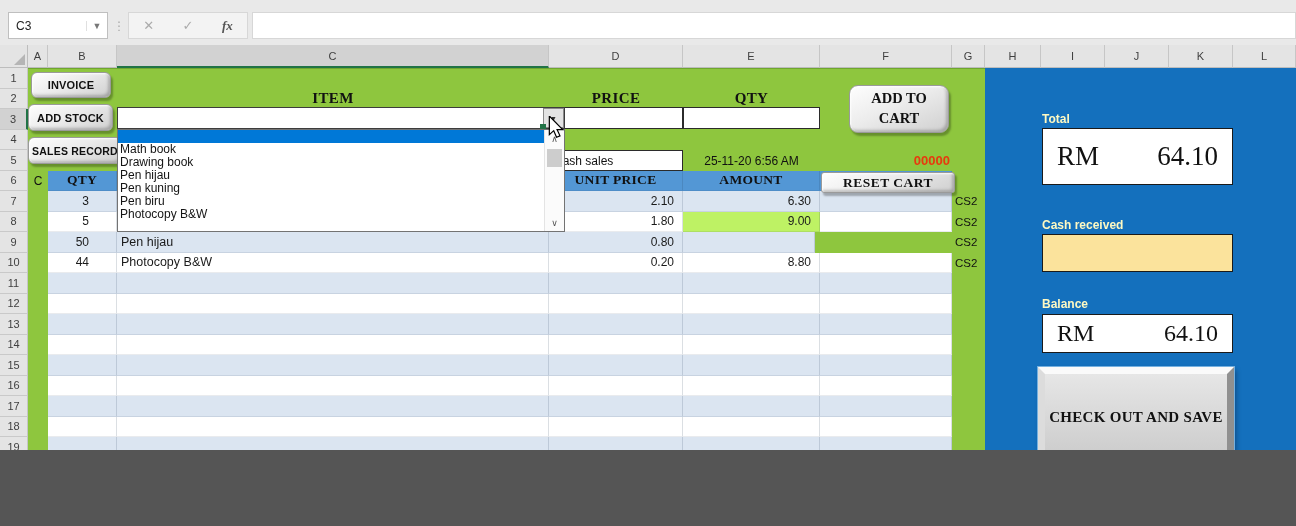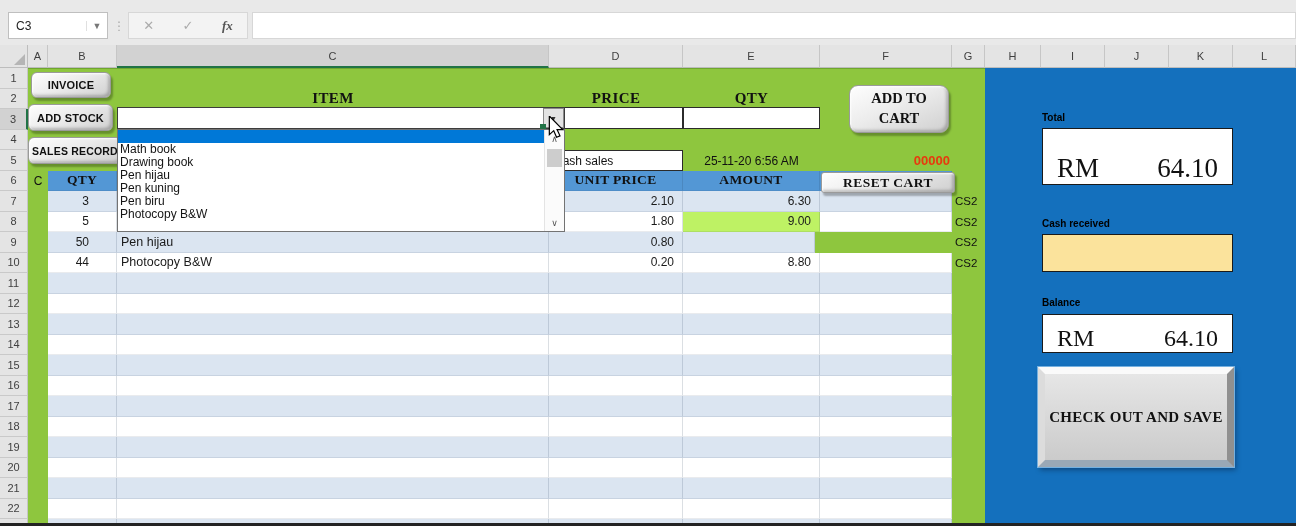--- a/index.html
+++ b/index.html
@@ -1,16 +1,16 @@
 <!DOCTYPE html>
 <html style="--green: #8ec63e; --panel_blue: #1470bd; --header_blue: #5397d5; --band_blue: #dbe5f1; --highlight_blue: #0078d7; --cash_yellow: #fbe39c; --alert_red: #e8390e;"><head>
 <meta charset="utf-8">
 <style>
   html,body{margin:0;padding:0;background:#555;}
-  .app{position:relative;width:1296px;height:526px;overflow:hidden;background:#e9e9e9;
+  .app{position:relative;width:1296px;height:450px;overflow:hidden;background:#e9e9e9;
        font-family:"Liberation Sans",sans-serif;-webkit-font-smoothing:antialiased;}
   .abs{position:absolute;box-sizing:border-box;}
 
   
   .topbar{position:absolute;left:0;top:0;width:1296px;height:45px;background:#e9e9e9;}
   .namebox{position:absolute;left:8px;top:12px;width:100px;height:27px;background:#fff;
            border:1px solid #bfbfbf;display:flex;align-items:center;box-sizing:border-box;}
   .namebox .nbval{flex:1;padding-left:7px;font-size:12px;color:#222;}
   .namebox .nbcaret{width:20px;text-align:center;color:#777;font-size:9px;border-left:1px solid #e0e0e0;}
   .dots{position:absolute;left:113px;top:12px;width:12px;height:27px;color:#a8a8a8;font-size:12px;
@@ -64,22 +64,22 @@
   .btn-left{font-size:11px;font-weight:bold;letter-spacing:.2px;}
   .btn-addcart{border-radius:9px;font-family:"Liberation Serif",serif;font-weight:bold;font-size:14.5px;line-height:1.35;}
   .btn-reset{border-radius:3px;font-family:"Liberation Serif",serif;font-weight:700;font-size:13.5px;letter-spacing:.5px;}
   .btn-checkout{background:linear-gradient(180deg,#e6e6e6,#cbcbcb);
                 border:7px solid;border-color:#fafafa #909090 #9aa8b6 #dcdcdc;
                 box-shadow:0 0 0 1px #74b0e0, 2px 3px 5px rgba(0,0,20,.35);
                 font-family:"Liberation Serif",serif;font-weight:bold;font-size:15px;color:#111;
                 display:flex;align-items:center;justify-content:center;letter-spacing:.3px;}
 
   
-  .plabel{font-size:10px;font-weight:bold;color:#000000;}
-  .moneybox{background:#fff;border:1px solid #1a1a1a;display:flex;align-items:flex-end;
+  .plabel{font-size:12px;font-weight:bold;color:#fef9c3;}
+  .moneybox{background:#fff;border:1px solid #1a1a1a;display:flex;align-items:center;
             justify-content:space-between;padding:0 14px;font-family:"Liberation Serif",serif;color:#111;}
 
   
   .combobox{position:absolute;left:117px;top:107px;width:448px;height:22px;background:#fff;
             border:1px solid #3c3c3c;box-sizing:border-box;z-index:40;}
   .dd-btn{position:absolute;left:543px;top:108px;width:21px;height:20px;background:#e3e3e3;
           border:1px solid #8a8a8a;box-sizing:border-box;z-index:41;
           display:flex;align-items:center;justify-content:center;font-size:7px;color:#333;}
   .fillhandle{position:absolute;left:540px;top:124px;width:6px;height:6px;background:#217346;z-index:42;}
   .ddlist{position:absolute;left:117px;top:129px;width:448px;height:103px;background:#fff;

